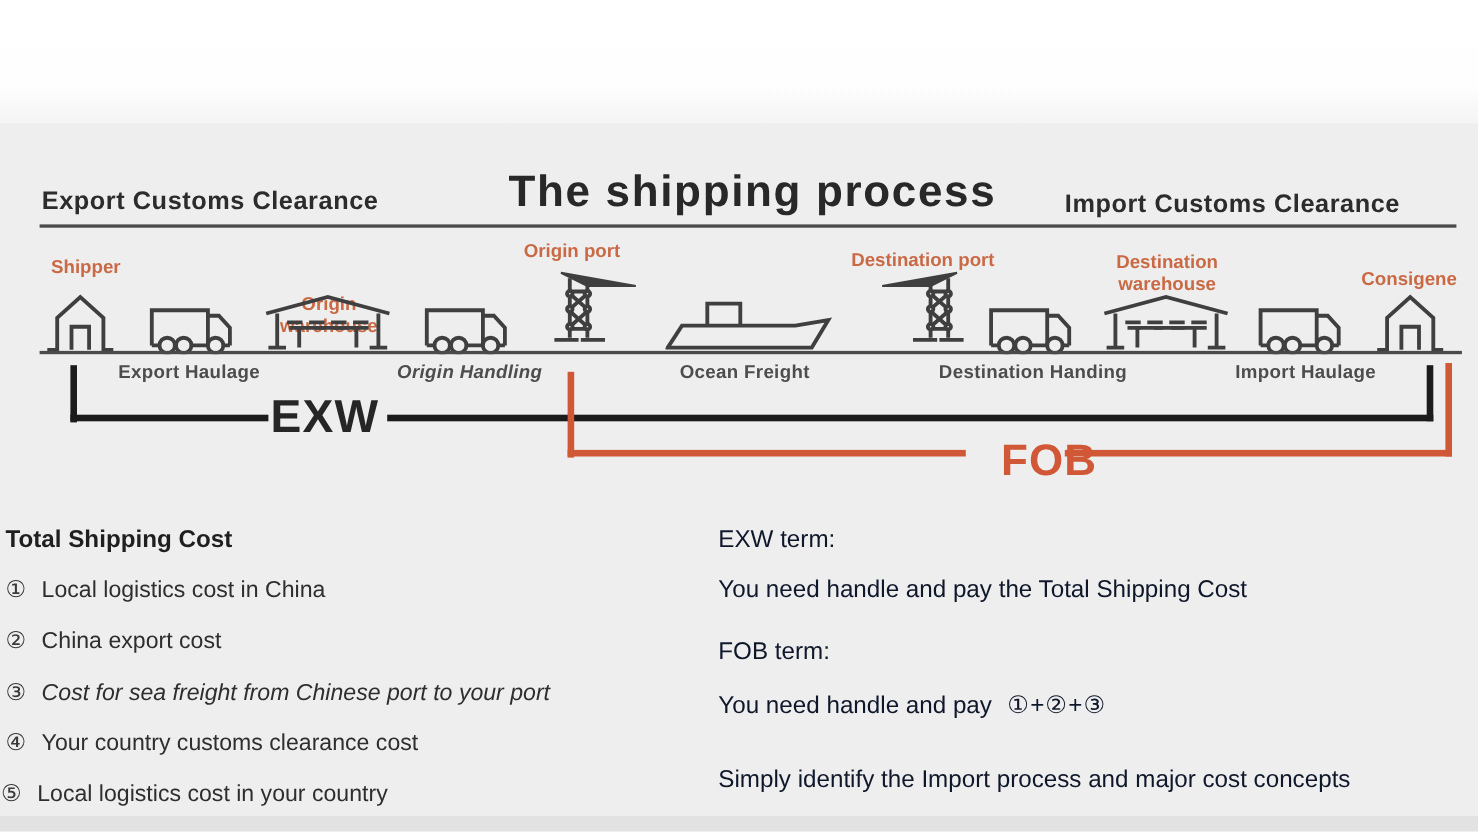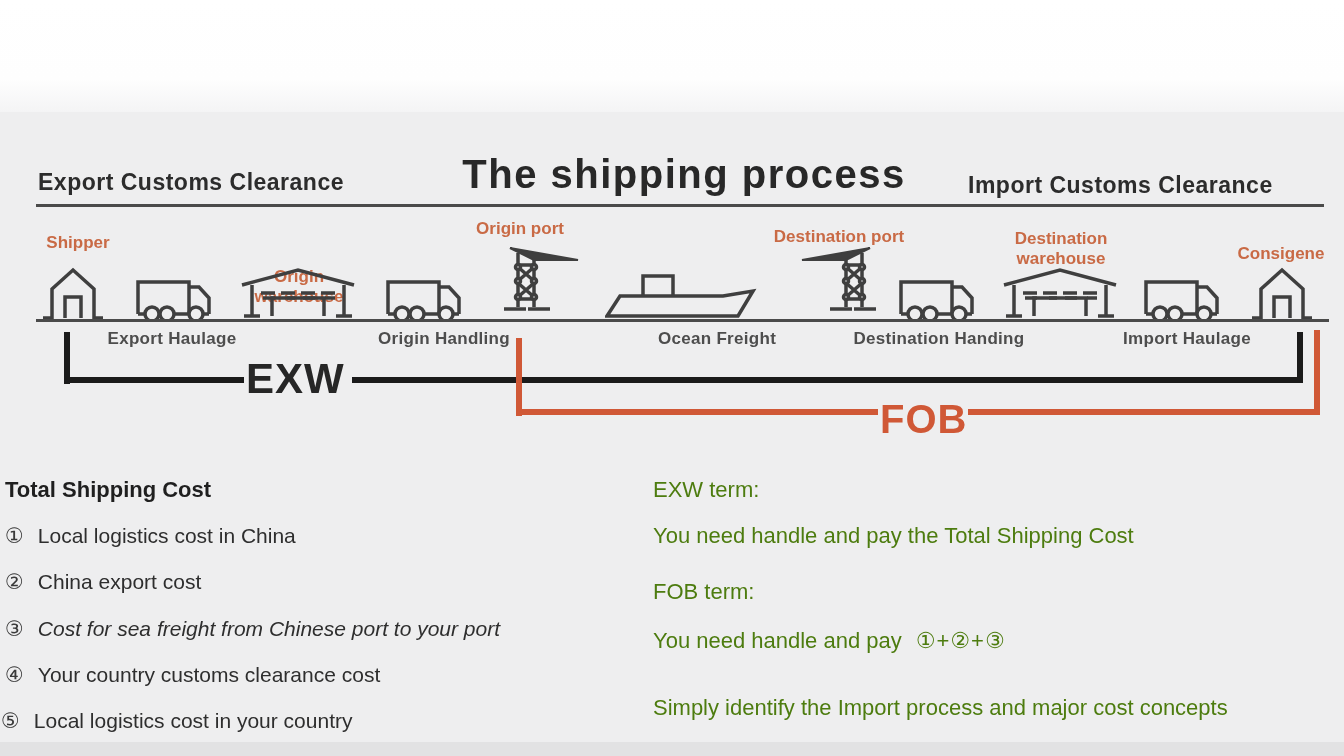--- a/index.html
+++ b/index.html
@@ -19,21 +19,21 @@
   .seg-label{color:#4d4d4d;font-weight:bold;font-size:17px;transform:translateX(-50%);
     white-space:nowrap;letter-spacing:.3px;}
   .icon svg{display:block;}
   .exw-line{background:#1b1b1b;}
   .fob-line{background:#d05836;}
   .exw-text{font-weight:bold;font-size:42px;color:#262626;line-height:42px;letter-spacing:1px;}
   .fob-text{font-weight:bold;font-size:40px;color:#d05836;line-height:40px;letter-spacing:1px;}
   .panel-title{font-weight:bold;font-size:22px;color:#1f1f1f;}
   .cost-row{font-size:21px;color:#2e2e2e;white-space:nowrap;}
   .cost-row .num{margin-right:14px;color:#3a3a3a;}
-  .term{font-size:22px;color:#4d7c0f;white-space:nowrap;}
+  .term{font-size:22px;color:#0f172a;white-space:nowrap;}
   .term .formula{margin-left:14px;letter-spacing:1px;}
 </style>
 </head>
 <body>
 
 <div class="stage">
 
   <div class="abs band-top"></div>
   <div class="abs band-bottom"></div>
 
@@ -142,34 +142,34 @@
   <div class="abs icon" style="left:1251px;top:267px;">
     <svg width="62" height="54" viewBox="0 0 62 54" fill="none" stroke="#3f3f3f" stroke-width="3.5">
       <path d="M1 51 H10 V22 L31 3 L52 22 V51 H61"></path>
         <path d="M23 51 V30 H39 V51"></path>
     </svg>
   </div>
 
   <div class="abs rule" style="left:36px;top:319px;width:1293px;height:3px;"></div>
 
   <div class="abs seg-label" style="left:172px;top:329px;">Export Haulage</div>
-  <div class="abs seg-label" style="left:444px;top:329px;">Origin Handling</div>
-  <div class="abs seg-label" style="left:677px;top:329px;margin-left:40px;">Ocean Freight</div>
+  <div class="abs seg-label" style="left:427px;top:329px;font-style:italic;">Origin Handling</div>
+  <div class="abs seg-label" style="left:677px;top:329px;">Ocean Freight</div>
   <div class="abs seg-label" style="left:939px;top:329px;">Destination Handing</div>
   <div class="abs seg-label" style="left:1187px;top:329px;">Import Haulage</div>
 
   <div class="abs exw-line" style="left:64px;top:332px;width:6px;height:52px;"></div>
   <div class="abs exw-line" style="left:64px;top:377px;width:180px;height:6px;"></div>
   <div class="abs exw-text" style="left:246px;top:358px;">EXW</div>
   <div class="abs exw-line" style="left:352px;top:377px;width:951px;height:6px;"></div>
   <div class="abs exw-line" style="left:1297px;top:332px;width:6px;height:51px;"></div>
 
   <div class="abs fob-line" style="left:516px;top:338px;width:6px;height:78px;"></div>
   <div class="abs fob-line" style="left:516px;top:409px;width:362px;height:6px;"></div>
-  <div class="abs fob-text" style="left:880px;top:399px;text-align:center;">FOB</div>
+  <div class="abs fob-text" style="left:910px;top:399px;text-align:center;">FOB</div>
   <div class="abs fob-line" style="left:968px;top:409px;width:352px;height:6px;"></div>
   <div class="abs fob-line" style="left:1314px;top:330px;width:6px;height:85px;"></div>
 
   <div class="abs panel-title" style="left:5px;top:477px;">Total Shipping Cost</div>
   <div class="abs cost-row" style="left:5px;top:524px;">
     <span class="num">①</span><span>Local logistics cost in China</span>
   </div>
   <div class="abs cost-row" style="left:5px;top:570px;">
     <span class="num">②</span><span>China export cost</span>
   </div>

